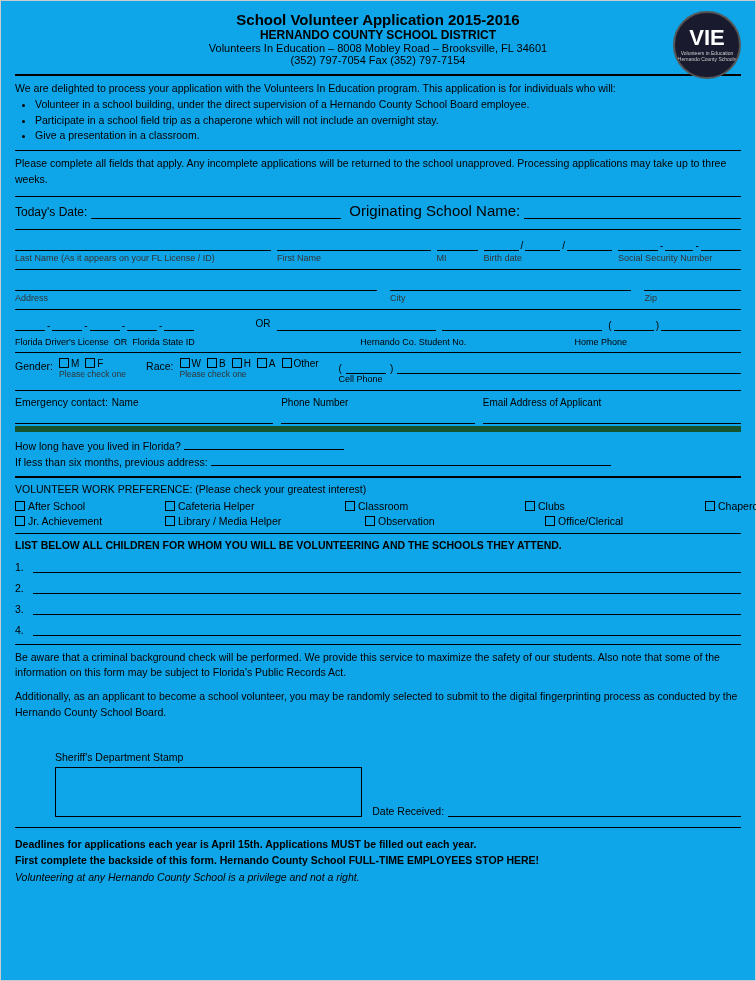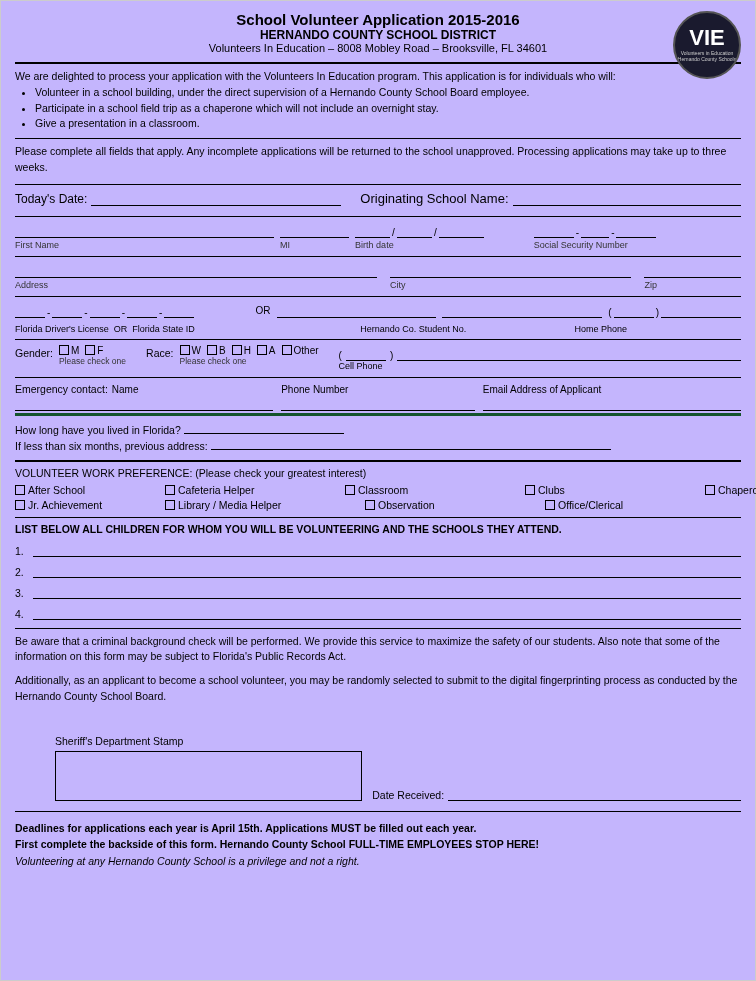--- a/index.html
+++ b/index.html
@@ -8,21 +8,21 @@
       font-size: 11px;
       background: #fff;
       width: 756px;
       min-height: 981px;
       color: #000;
     }
     .page {
       width: 756px;
       min-height: 981px;
       padding: 10px 14px;
-      background: #c4b5fd;
+      background: #0ea5e9;
       border: 1px solid #ccc;
     }
     .header {
       display: flex;
       align-items: flex-start;
       justify-content: center;
       margin-bottom: 8px;
       position: relative;
     }
     .header-text {
@@ -162,21 +162,21 @@
       width: 10px;
       height: 10px;
       border: 1px solid #000;
       display: inline-block;
     }
     .emergency-row {
       display: flex;
       align-items: flex-end;
       gap: 8px;
       margin-bottom: 8px;
-      border-bottom: 3px solid #14532d;
+      border-bottom: 6px solid #14532d;
       padding-bottom: 2px;
     }
     .florida-row {
       font-size: 10.5px;
       margin-bottom: 4px;
     }
     .florida-row .fl-line {
       display: inline-block;
       border-bottom: 1px solid #000;
       width: 160px;
@@ -317,20 +317,21 @@
 </head>
 <body>
 
 <div class="page">
 
   <div class="header">
     <div class="header-text">
       <h1>School Volunteer Application 2015-2016</h1>
       <h2>HERNANDO COUNTY SCHOOL DISTRICT</h2>
       <p>Volunteers In Education – 8008 Mobley Road – Brooksville, FL 34601</p>
+      <p>(352) 797-7054   Fax (352) 797-7154</p>
     </div>
     <div class="vie-logo">
       <div class="vie-text">VIE</div>
       <div class="vie-sub" style="font-size:5px; padding: 1px;">Volunteers in Education<br>Hernando County Schools</div>
     </div>
   </div>
 
   <div class="divider-thick"></div>
 
   <div class="intro-text">
@@ -350,28 +351,32 @@
   </div>
 
   <div class="divider"></div>
 
   <div class="form-row">
     <div style="display:flex; align-items:flex-end; gap:4px; flex:1;">
       <span style="font-size:12px; white-space:nowrap;">Today's Date:</span>
       <span class="field-line" style="flex:1;"></span>
     </div>
     <div style="display:flex; align-items:flex-end; gap:4px; flex:1.2;">
-      <span style="font-size:13px; white-space:nowrap;margin-left:11px;">Originating School Name:</span>
+      <span style="font-size:15px; white-space:nowrap;">Originating School Name:</span>
       <span class="field-line" style="flex:1;"></span>
     </div>
   </div>
 
   <div class="divider"></div>
 
   <div class="name-row">
+    <div class="form-field last-name">
+      <span class="field-line"></span>
+      <label>Last Name (As it appears on your FL License / ID)</label>
+    </div>
     <div class="form-field first-name">
       <span class="field-line"></span>
       <label>First Name</label>
     </div>
     <div class="form-field mi">
       <span class="field-line"></span>
       <label>MI</label>
     </div>
     <div class="form-field birth-date">
       <div style="display:flex; align-items:flex-end; gap:2px; font-size:10px;">

